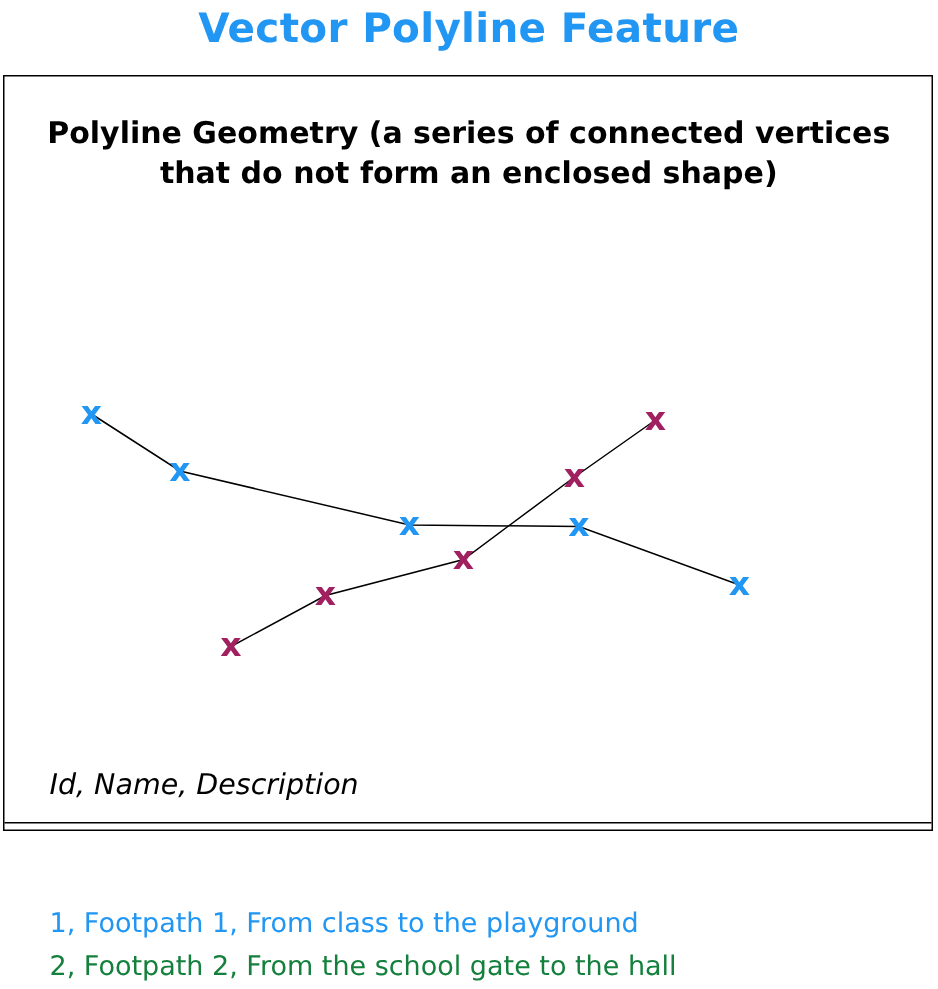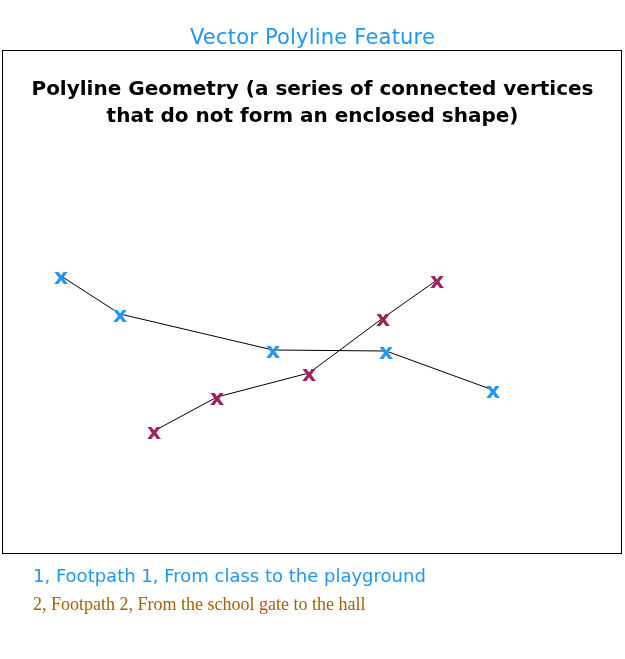--- a/index.html
+++ b/index.html
@@ -18,25 +18,24 @@
     width: 625px;
     height: 659px;
     box-sizing: border-box;
   }
   .main-title {
     position: absolute;
     top: 4px;
     left: 0;
     width: 625px;
     text-align: center;
-    font-size: 21px;
-    font-weight: normal;
+    font-size: 27px;
+    font-weight: bold;
     color: #2196f3;
     letter-spacing: 0.2px;
-    margin-top: 21px;
   }
   .frame {
     position: absolute;
     left: 2px;
     top: 50px;
     width: 620px;
     height: 504px;
     border: 1px solid #000000;
     box-sizing: border-box;
   }
@@ -98,22 +97,22 @@
     left: 0;
     top: 510px;
     width: 618px;
   }
   .attr-row {
     padding-left: 30px;
     font-size: 18px;
     line-height: 29px;
     white-space: nowrap;
   }
-  .row-1 { color: #2196f3; }
-  .row-2 { color: #a16207; font-family: Liberation Serif, serif; }
+  .row-1 { color: #2196f3; margin-top: 40px; }
+  .row-2 { color: #15803d; }
   svg { display: block; }
   .vtx {
     font-size: 22px;
     font-weight: bold;
     font-family: "DejaVu Sans", sans-serif;
   }
 </style>
 </head>
 <body>
 
@@ -138,20 +137,23 @@
 
         <text class="vtx" x="151" y="250" fill="#a02060" text-anchor="middle" dominant-baseline="central">x</text>
         <text class="vtx" x="214" y="216" fill="#a02060" text-anchor="middle" dominant-baseline="central">x</text>
         <text class="vtx" x="306" y="192" fill="#a02060" text-anchor="middle" dominant-baseline="central">x</text>
         <text class="vtx" x="380" y="137" fill="#a02060" text-anchor="middle" dominant-baseline="central">x</text>
         <text class="vtx" x="434" y="99" fill="#a02060" text-anchor="middle" dominant-baseline="central">x</text>
       </svg>
     </div>
 
 
+    <div class="attr-fields">
+      <span class="attr-fields-text">Id, Name, Description</span>
+    </div>
 
     <div class="attr-rows">
       <div class="attr-row row-1">1, Footpath 1, From class to the playground</div>
       <div class="attr-row row-2">2, Footpath 2, From the school gate to the hall</div>
     </div>
 
   </div>
 </div>
 
 </body></html>

